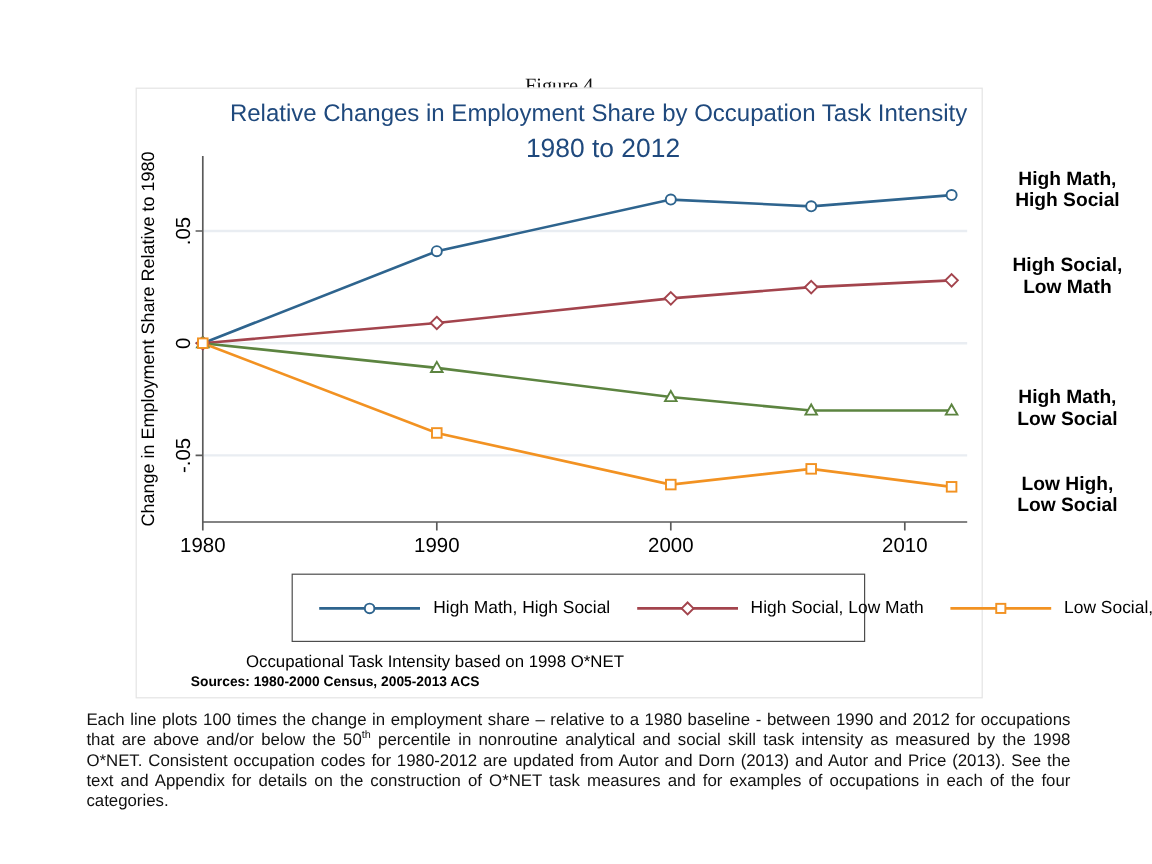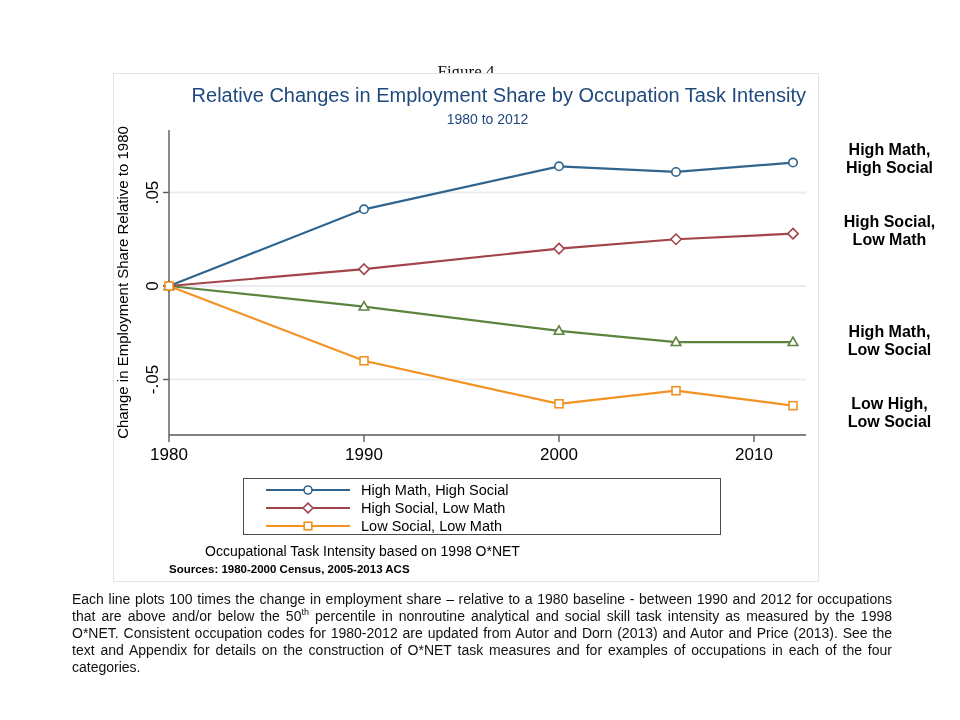--- a/index.html
+++ b/index.html
@@ -4,31 +4,31 @@
 <style>
   html,body{margin:0;padding:0;background:#fff;}
   .page{position:relative;width:960px;height:720px;background:#fff;overflow:hidden;
         font-family:"Liberation Sans",sans-serif;color:#000;}
   .figure-label{position:absolute;left:113px;top:62px;width:706px;text-align:center;
         font-family:"Liberation Serif",serif;font-size:17px;color:#111;}
   .chart-frame{position:absolute;left:113px;top:73px;width:706px;height:509px;
         border:1px solid #e4e4e4;background:#fff;box-sizing:border-box;}
   .chart-title{position:absolute;left:55px;top:10px;width:637px;text-align:right;
         font-size:20px;color:#1f497d;}
-  .chart-subtitle{position:absolute;left:55px;top:37px;width:637px;text-align:center;
-        font-size:14px;color:#1f497d;}
+  .chart-subtitle{position:absolute;left:70px;top:37px;width:637px;text-align:center;
+        font-size:22px;color:#1f497d;}
   #plot{position:absolute;left:0;top:0;}
   .legend{position:absolute;left:129px;top:404px;width:478px;height:57px;
         border:1.4px solid #4d4d4d;box-sizing:border-box;display:grid;
-        grid-template-columns:1fr;align-items:center;padding:2px 0 2px 0;}
+        grid-template-columns:1fr 1fr 1fr 1fr;align-items:center;padding:2px 0 2px 0;}
   .legend-item{display:flex;align-items:center;gap:9px;padding-left:20px;}
   .legend-sample{width:88px;height:18px;display:inline-block;flex:0 0 auto;}
   .legend-label{font-size:14.5px;white-space:nowrap;}
   .note1{position:absolute;left:55px;top:469px;font-size:14px;margin-left:36px;}
-  .note2{position:absolute;left:55px;top:489px;font-size:11.5px;font-weight:600;}
+  .note2{position:absolute;left:45px;top:489px;font-size:11.5px;font-weight:600;}
   .annot{position:absolute;left:822px;width:135px;font-size:16px;font-weight:700;
         line-height:18px;white-space:nowrap;text-align:center;}
   .caption{position:absolute;left:72px;top:591px;width:820px;text-align:justify;
         font-family:Liberation Sans, sans-serif;font-size:14px;line-height:17px;color:#111;}
   .caption sup{font-size:9px;line-height:0;}
 </style>
 </head>
 <body>
 
 <div class="page">

